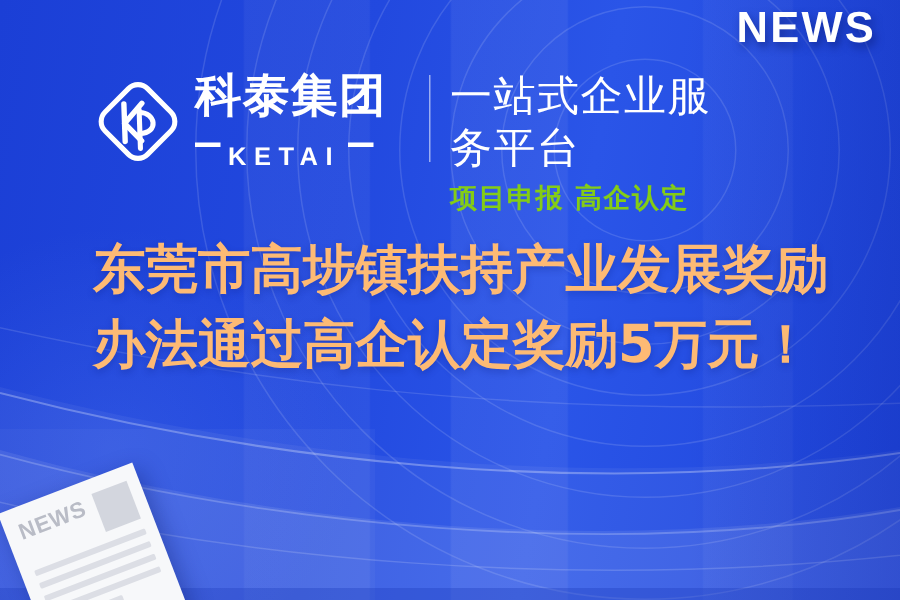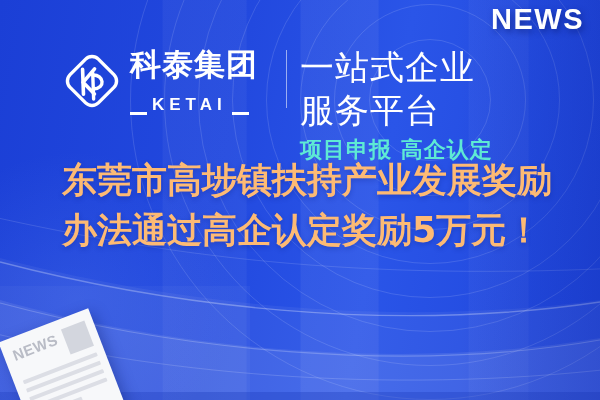--- a/index.html
+++ b/index.html
@@ -95,21 +95,21 @@
   .logo-cn {
     font-size: 31px;
     font-weight: bold;
     color: #fff;
     letter-spacing: 1px;
     line-height: 1.05;
     font-family: "DejaVu Sans", "Liberation Sans", sans-serif;
   }
   .logo-en-row {
     display: flex;
-    align-items: flex-end;
+    align-items: flex-start;
     margin-top: 14px;
     gap: 5px;
   }
   .logo-dash { height: 3px; background: #fff; width: 17px; flex: none; }
   .logo-en {
     font-size: 17px;
     font-weight: bold;
     letter-spacing: 5px;
     color: #fff;
     font-family: "Liberation Sans", sans-serif;
@@ -117,29 +117,29 @@
 
   .divider {
     position: absolute;
     left: 286px; top: 6px;
     width: 1px; height: 58px;
     background: rgba(255,255,255,0.55);
   }
 
   .slogan { position: absolute; left: 300px; top: 2px; }
   .slogan-main {
-    font-size: 34px;
+    font-size: 28px;
     color: #ffffff;
     letter-spacing: 1px;
     line-height: 1.25;
     font-family: "DejaVu Sans", "Liberation Sans", sans-serif;
   }
   .slogan-sub {
-    font-size: 22px;
-    color: #5eead4;
+    font-size: 18px;
+    color: #84cc16;
     letter-spacing: 1px;
     margin-top: 4px;
     font-family: "DejaVu Serif", "Liberation Serif", serif;
     font-weight: bold;
   }
 
   
   .headline {
     position: absolute;
     left: 62px; top: 155px;

